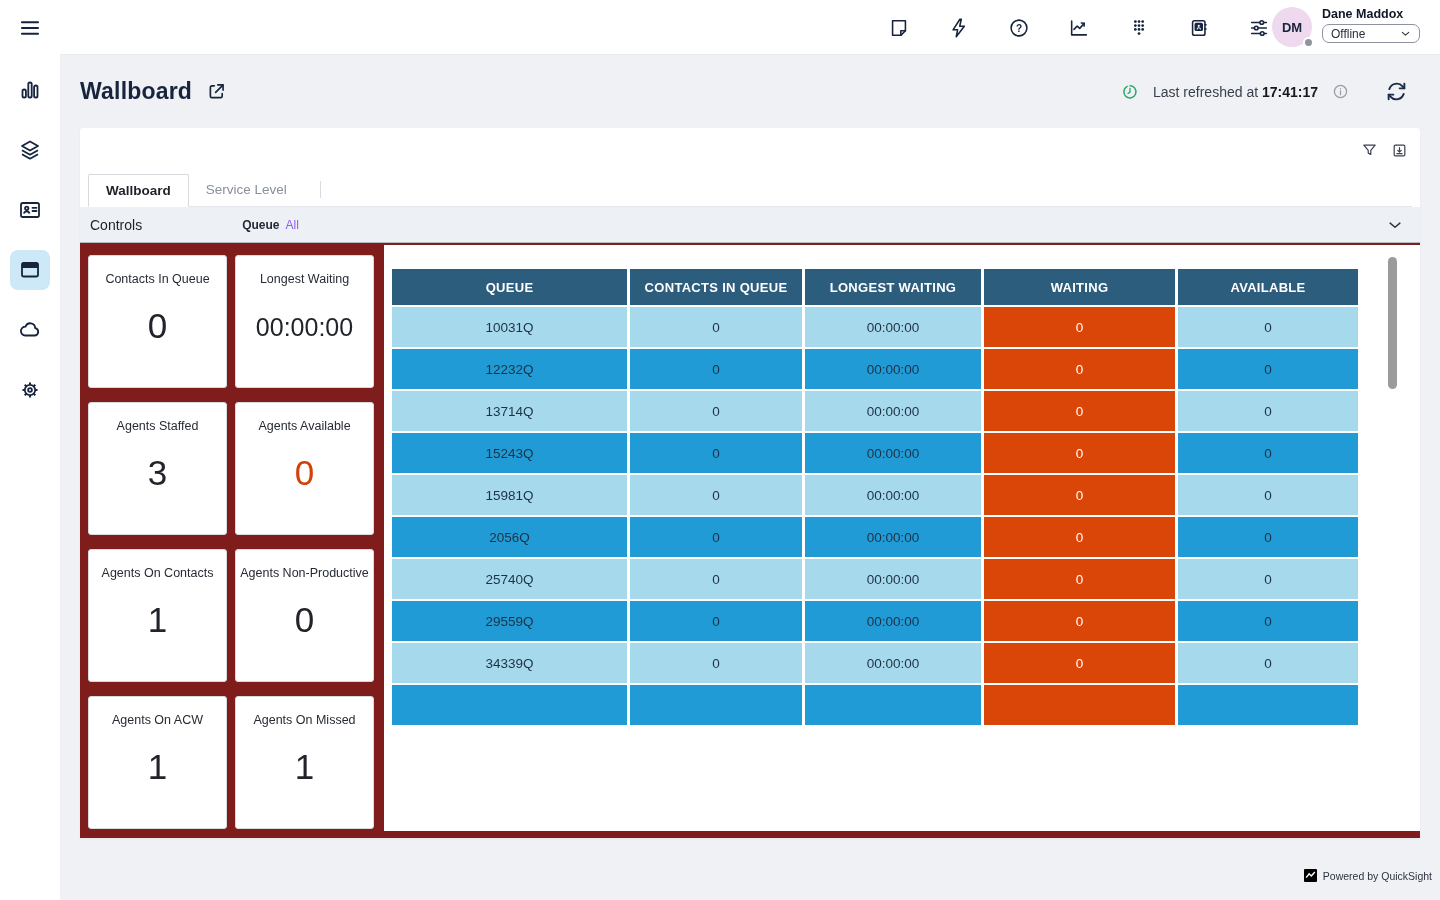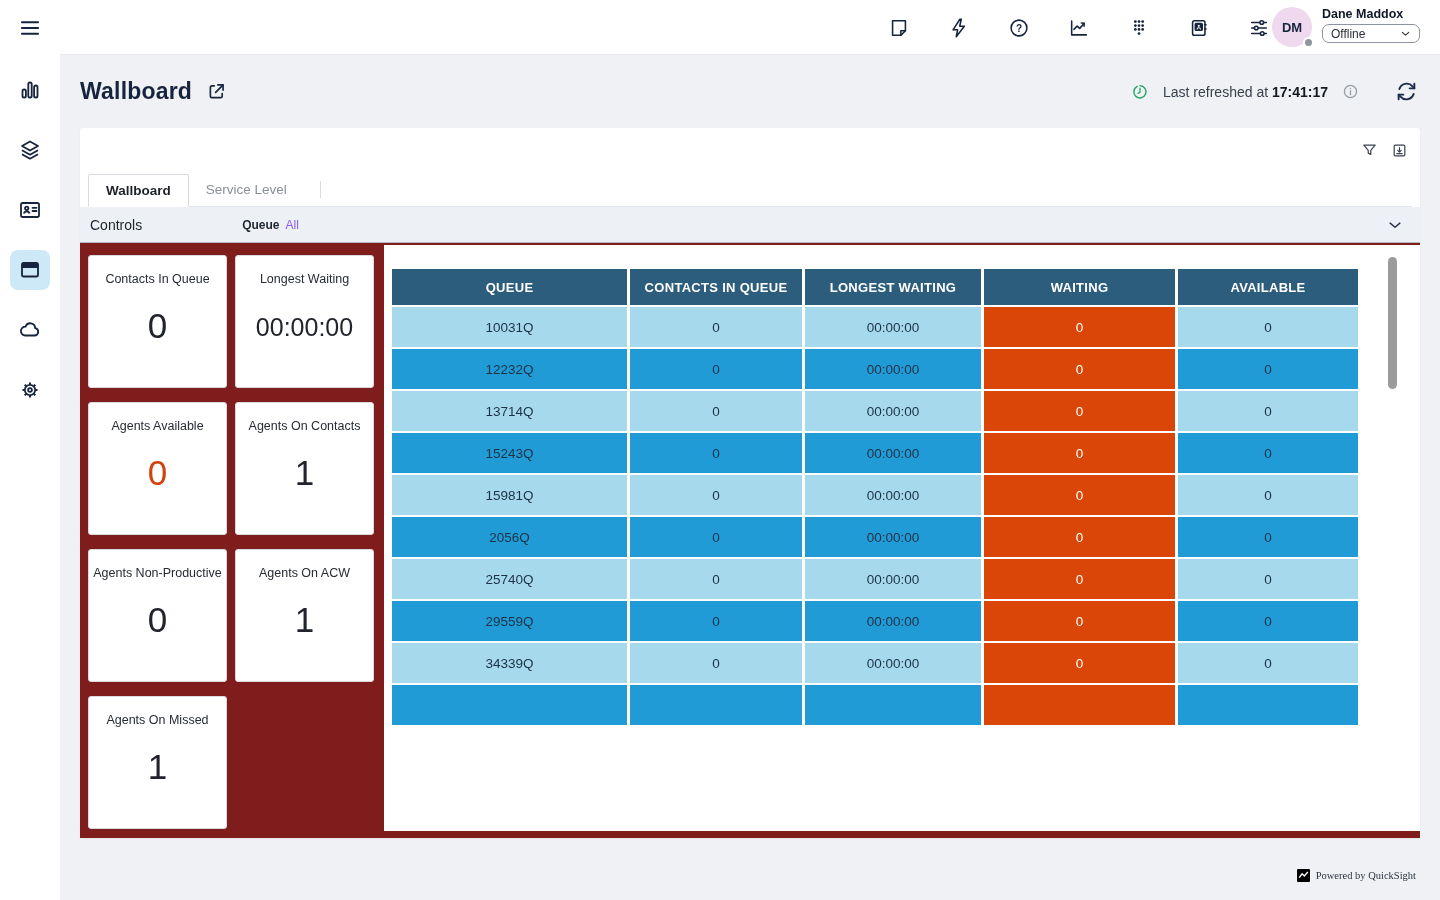--- a/index.html
+++ b/index.html
@@ -35,21 +35,21 @@
   .side-item.active{background:#cde9f7;}
   .side-item svg{width:24px;height:24px;}
   .hamburger{top:8px;}
 
   
   .main{position:absolute;top:55px;left:60px;right:0;bottom:0;background:var(--gray-bg);}
   .page-header{position:absolute;top:0;left:0;right:0;height:73px;display:flex;align-items:center;}
   .page-title-wrap{display:flex;align-items:center;gap:14px;margin-left:20px;}
   .page-title{font-size:23px;font-weight:700;color:var(--navy);letter-spacing:.2px;}
   .open-icon{width:21px;height:21px;color:var(--navy);cursor:pointer;}
-  .refresh-area{position:absolute;right:22px;display:flex;align-items:center;gap:14px;}
+  .refresh-area{position:absolute;right:32px;display:flex;align-items:center;gap:14px;}
   .refreshed-text{font-size:14px;color:#39404d;}
   .refreshed-text b{color:#14181f;}
   .refresh-btn{width:23px;height:23px;color:#1b2b4a;margin-left:22px;cursor:pointer;}
   .info-icon{width:17px;height:17px;color:#979da6;cursor:pointer;}
   .timer-icon{width:18px;height:18px;color:var(--refresh-green);}
 
   
   .card{position:absolute;left:20px;right:20px;top:73px;height:710px;background:#fff;
     border-radius:3px;box-shadow:0 1px 2px rgba(20,30,50,.06);}
   .card-tools{position:absolute;top:14px;right:12px;display:flex;gap:13px;}
@@ -85,22 +85,22 @@
   table.queue{border-collapse:separate;border-spacing:3px 2px;margin:22px 0 0 5px;background:#fff;table-layout:fixed;}
   table.queue th{height:36px;background:var(--table-header-bg);color:#fff;font-size:13px;font-weight:700;
     letter-spacing:.3px;text-align:center;font-stretch:condensed;}
   table.queue td{height:40px;text-align:center;font-size:13.5px;color:var(--row-text);overflow:hidden;white-space:nowrap;}
   table.queue tbody tr:nth-child(odd) td{background:var(--row-light-bg);}
   table.queue tbody tr:nth-child(even) td{background:var(--row-medium-bg);}
   table.queue tbody td:nth-child(4){background:var(--staffed-bg) !important;color:#fff;}
   .scroll-thumb{position:absolute;right:23px;top:12px;width:9px;height:132px;border-radius:5px;background:#9b9b9b;cursor:pointer;}
 
   
-  .powered{position:absolute;right:24px;bottom:18px;display:flex;align-items:center;gap:6px;
-    font-size:10.5px;color:#2d3340;font-family:Liberation Serif, serif;}
+  .powered{position:absolute;right:8px;bottom:18px;display:flex;align-items:center;gap:6px;
+    font-size:10.5px;color:#2d3340;}
   .qs-logo{width:13px;height:13px;}
 </style>
 </head>
 <body>
 
 <div class="topbar">
   <div class="topbar-icons">
     <svg class="tb-icon" viewBox="0 0 24 24" fill="none" stroke="currentColor" stroke-width="1.7" stroke-linecap="round" stroke-linejoin="round">
         <path d="M5 4h14v11l-5 5H5z"></path>
         <path d="M14 20v-5h5"></path>
@@ -278,20 +278,24 @@
   <div class="kpi-card">
     <div class="kpi-label">Contacts In Queue</div>
     <div class="kpi-value">0</div>
   </div>
 
   <div class="kpi-card">
     <div class="kpi-label">Longest Waiting</div>
     <div class="kpi-value small">00:00:00</div>
   </div>
 
+  <div class="kpi-card">
+    <div class="kpi-label">Agents Staffed</div>
+    <div class="kpi-value">3</div>
+  </div>
 
   <div class="kpi-card">
     <div class="kpi-label">Agents Available</div>
     <div class="kpi-value hl">0</div>
   </div>
 
   <div class="kpi-card">
     <div class="kpi-label">Agents On Contacts</div>
     <div class="kpi-value">1</div>
   </div>

